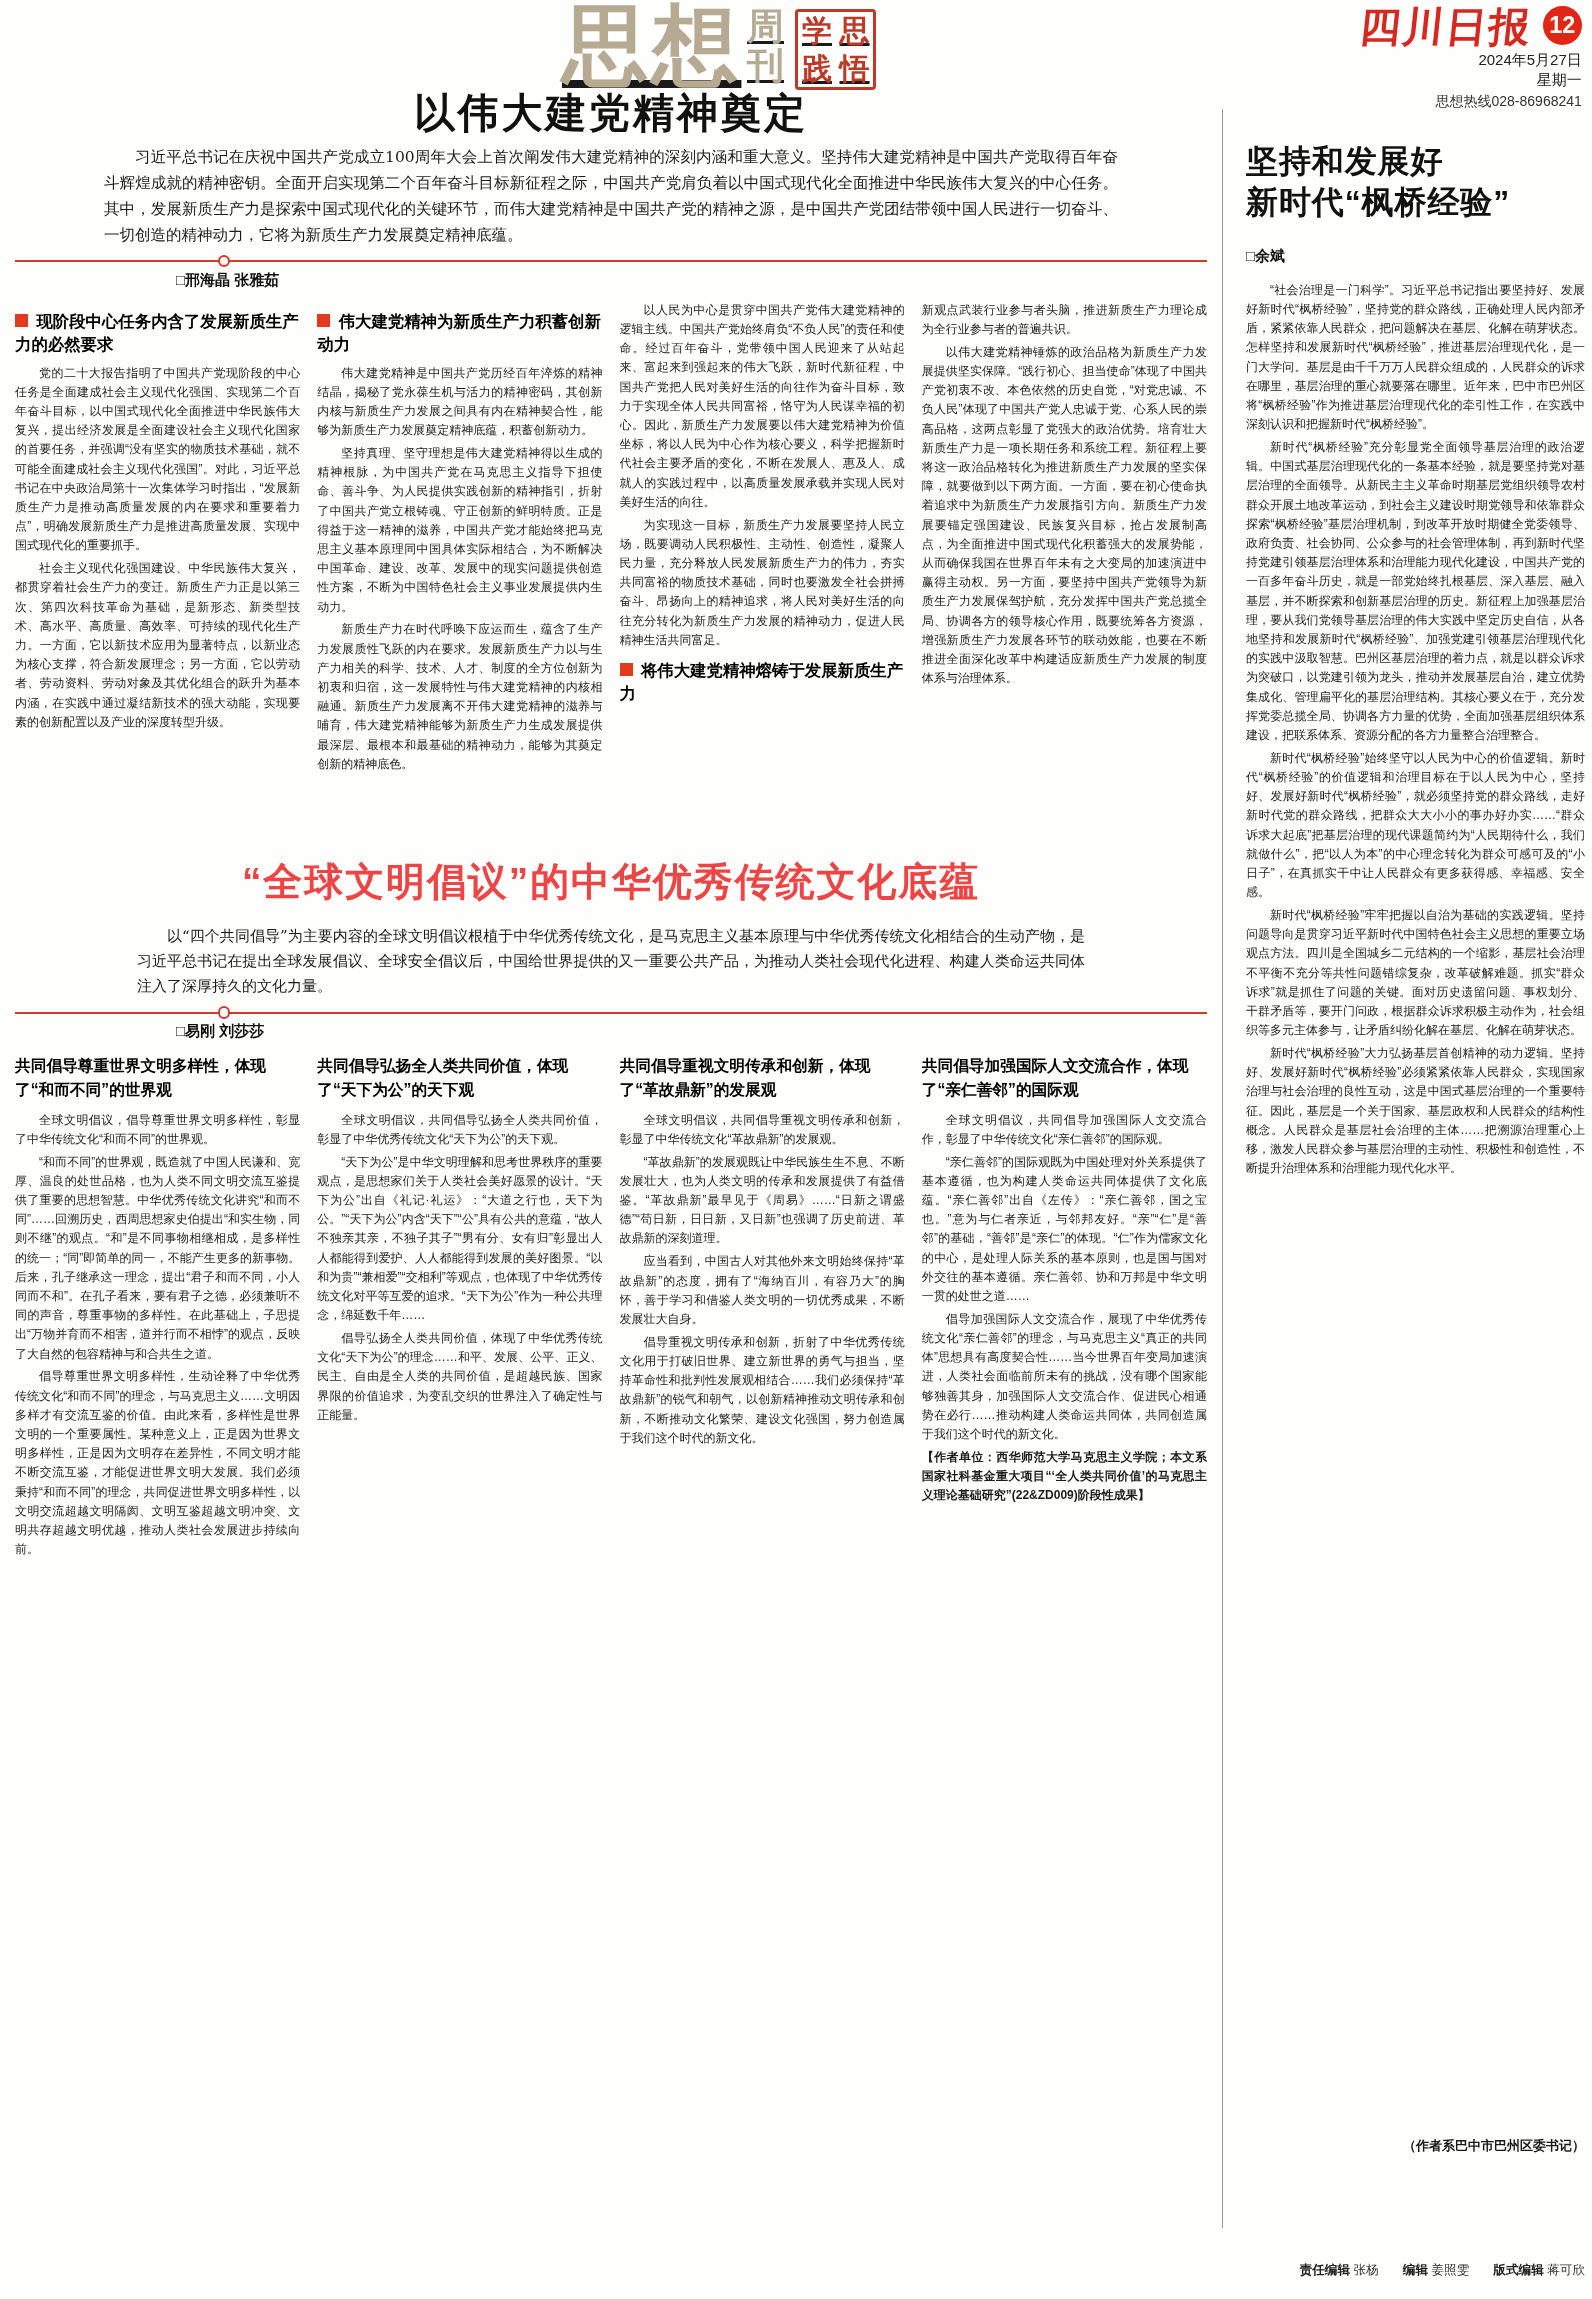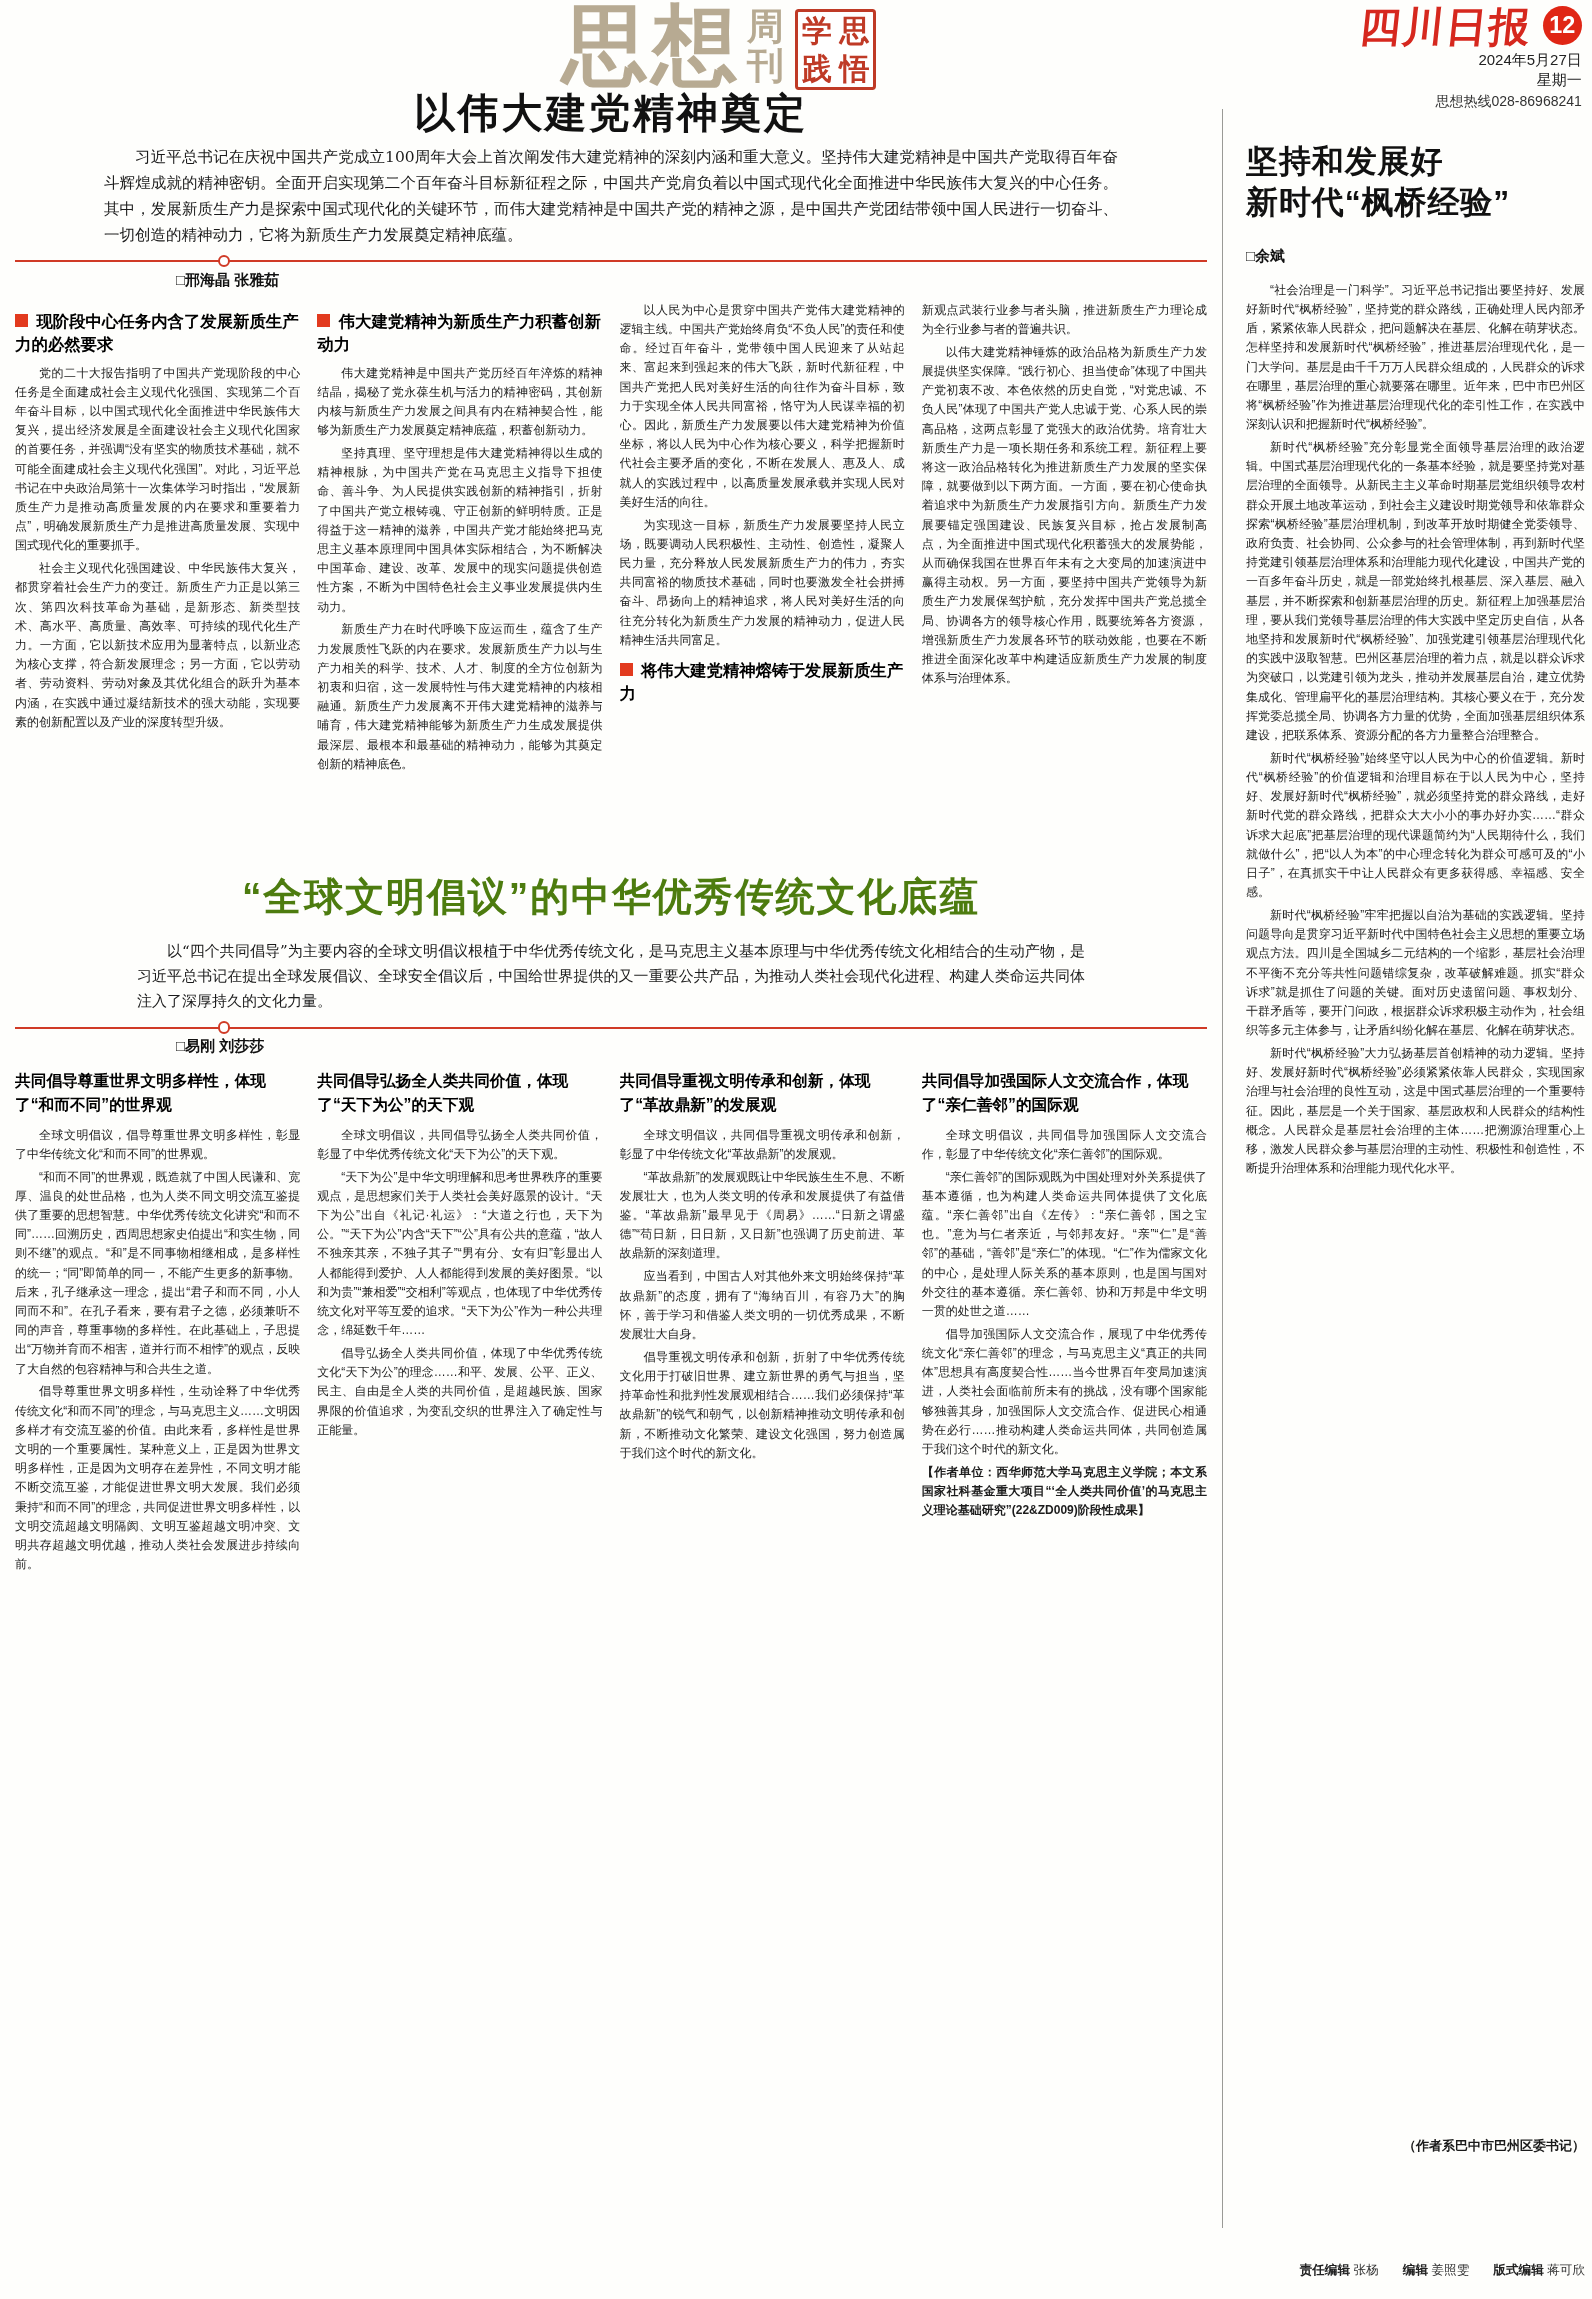--- a/index.html
+++ b/index.html
@@ -1,20 +1,20 @@
 <!DOCTYPE html>
 <html style="font-size:15px"><head>
 <meta charset="utf-8">
 <style>
   html,body{margin:0;padding:0;background:#e8e8e4;}
   .page{position:relative;width:1593px;height:2299px;background:#fefefc;margin:0 auto;
         font-family:"Liberation Sans",sans-serif;color:#1a1a1a;overflow:hidden;}
   
   .masthead{position:absolute;left:0;top:0;width:100%;height:90px;}
-  .brandwrap{position:absolute;left:562px;top:1.9px;display:flex;align-items:flex-start;}
+  .brandwrap{position:absolute;left:562px;top:1.9px;display:flex;align-items:flex-start;text-decoration:underline;}
   .brand{font-family:"DejaVu Serif",serif;font-weight:bold;font-size:86px;line-height:86px;
          color:#b7aa92;letter-spacing:3.7px;}
   .weekly{display:flex;flex-direction:column;margin:5.6px 1.9px 0 5.6px;color:#b7aa92;
           font-family:"DejaVu Serif",serif;font-weight:bold;font-size:37px;line-height:39px;}
   .seal{margin:7.5px 0 0 9.4px;width:75px;height:75px;border:3.7px solid #bf3a26;border-radius:3.7px;
         display:grid;grid-template-columns:1fr 1fr;place-items:center;background:#fff;}
   .seal span{color:#bf3a26;font-family:"DejaVu Serif",serif;font-weight:bold;font-size:30px;line-height:34px;}
   .paperblock{position:absolute;right:11.2px;top:5.6px;text-align:right;}
   .paperrow{display:flex;align-items:flex-start;justify-content:flex-end;}
   .papername{color:#d6281e;font-family:"DejaVu Serif",serif;font-weight:bold;font-size:41px;
@@ -39,21 +39,21 @@
   .art-main h1{margin:0;text-align:center;font-weight:800;color:#111;font-family:Liberation Mono, monospace;}
   .h1a{display:block;font-size:41px;line-height:1.18;letter-spacing:2.8px;}
   .h1b{display:block;font-size:44px;line-height:1.18;letter-spacing:1.9px;}
   .intro{margin:5px 89px 0 89px;font-family:"DejaVu Serif",serif;font-size:15.5px;line-height:1.66;
          text-align:justify;text-indent:2em;color:#1b1b1b;}
   .art-main .rule{margin-top:12px;}
   .art-main .byline{margin:8.4px 0 0 161px;}
   .art-main .cols{margin-top:11.2px;height:473px;}
   
   .art-mid{position:absolute;left:15px;top:851px;width:1192px;}
-  .art-mid h2{margin:19px 0 0;text-align:center;font-weight:800;font-size:39px;letter-spacing:1.9px;color:#4d7c0f;}
+  .art-mid h2{margin:4px 0 0;text-align:center;font-weight:800;font-size:39px;letter-spacing:1.9px;color:#ef4444;}
   .art-mid .intro{margin:15px 122px 0 122px;font-size:15px;}
   .art-mid .rule{margin-top:13px;}
   .art-mid .byline{margin:8.4px 0 0 161px;}
   .art-mid .cols{margin-top:11.2px;height:1154px;}
   .mid-head{font-size:15.7px;font-weight:bold;line-height:1.5;margin:1.9px 0 9.4px;color:#000;}
   
   .divider{position:absolute;left:1222px;top:109px;width:0.9px;height:2119px;background:#9a9a96;}
   .art-right{position:absolute;left:1246px;top:109px;width:339px;height:2146px;}
   .art-right h2{margin:32px 0 0;font-weight:800;font-size:32px;line-height:1.28;letter-spacing:0.9px;color:#111;}
   .art-right .byline{margin:24px 0 15px;}

